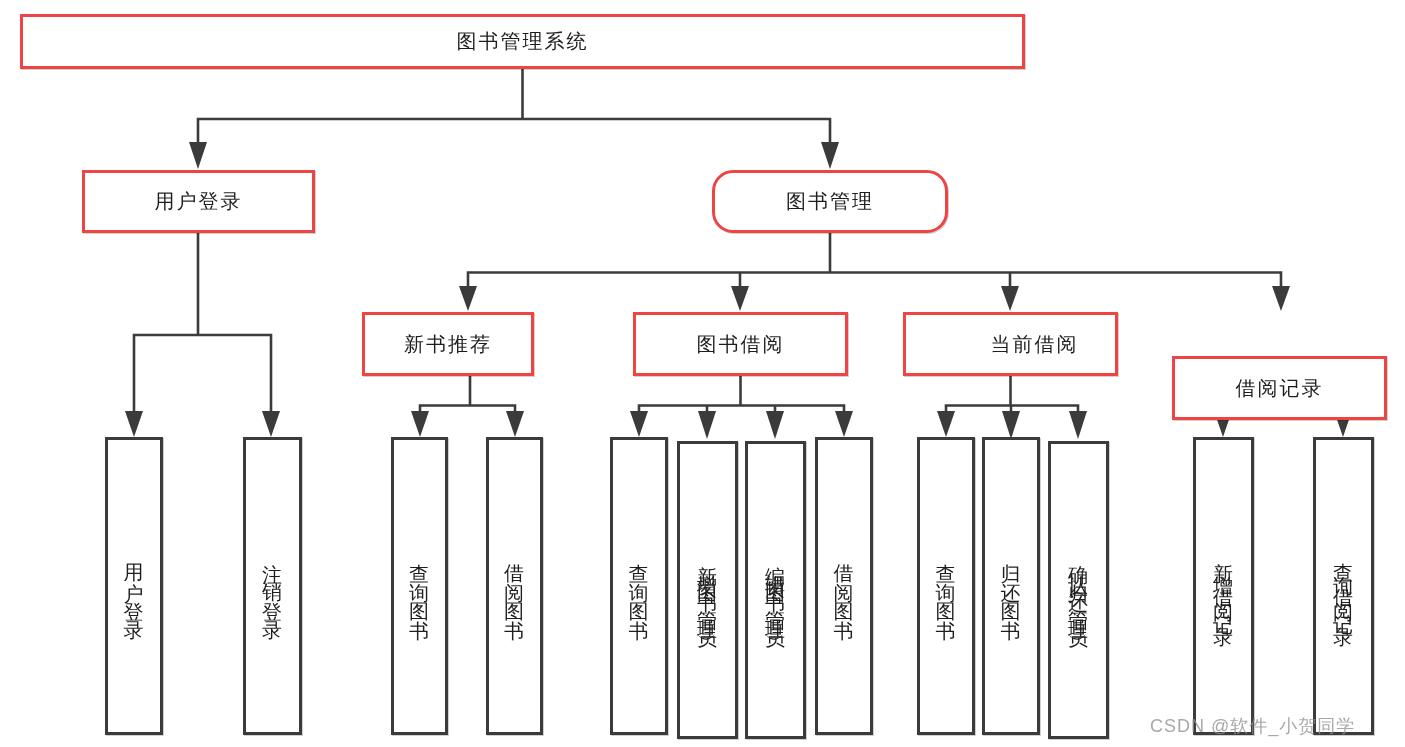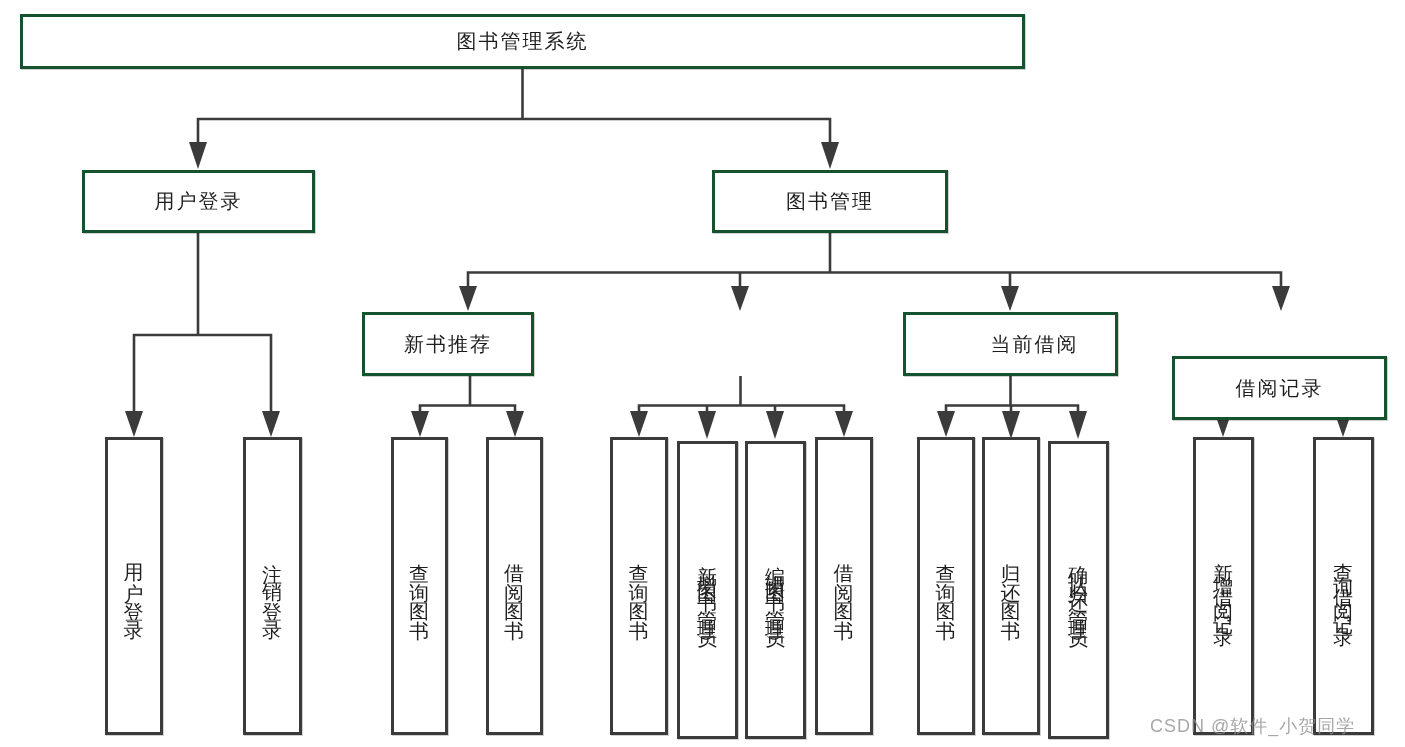--- a/index.html
+++ b/index.html
@@ -20,21 +20,21 @@
     left: 0;
     top: 0;
     width: 1405px;
     height: 747px;
     pointer-events: none;
   }
   .hbox {
     position: absolute;
     box-sizing: border-box;
     background: #ffffff;
-    border: 3px solid #14532d;
+    border: 3px solid #ef4444;
     display: flex;
     align-items: center;
     justify-content: center;
     font-size: 20px;
     letter-spacing: 2px;
     color: #1e1e1e;
     box-shadow: 1px 1px 0 rgba(0,0,0,0.18);
   }
   .vbox {
     position: absolute;
@@ -126,27 +126,30 @@
     </g>
   </svg>
 
   <div class="hbox" style="left:20px; top:14px; width:1005px; height:55px;">
     <span>图书管理系统</span>
   </div>
 
   <div class="hbox" style="left:82px; top:170px; width:233px; height:63px;">
     <span>用户登录</span>
   </div>
-  <div class="hbox" style="left:712px; top:170px; width:236px; height:63px;">
+  <div class="hbox" style="left:712px; top:170px; width:236px; height:63px;border-radius:21px;">
     <span>图书管理</span>
   </div>
 
   <div class="hbox" style="left:362px; top:312px; width:172px; height:64px;">
     <span>新书推荐</span>
   </div>
+  <div class="hbox" style="left:633px; top:312px; width:215px; height:64px;">
+    <span>图书借阅</span>
+  </div>
   <div class="hbox" style="left:903px; top:312px; width:215px; height:64px;padding-left:48px;">
     <span>当前借阅</span>
   </div>
   <div class="hbox" style="left:1172px; top:312px; width:215px; height:64px;margin-top:44px;">
     <span>借阅记录</span>
   </div>
 
   <div class="vbox" style="left:105px; top:437px; width:58px; height:298px;">
     <span class="vtext" style="letter-spacing: 19px;">用户登录</span>
   </div>

